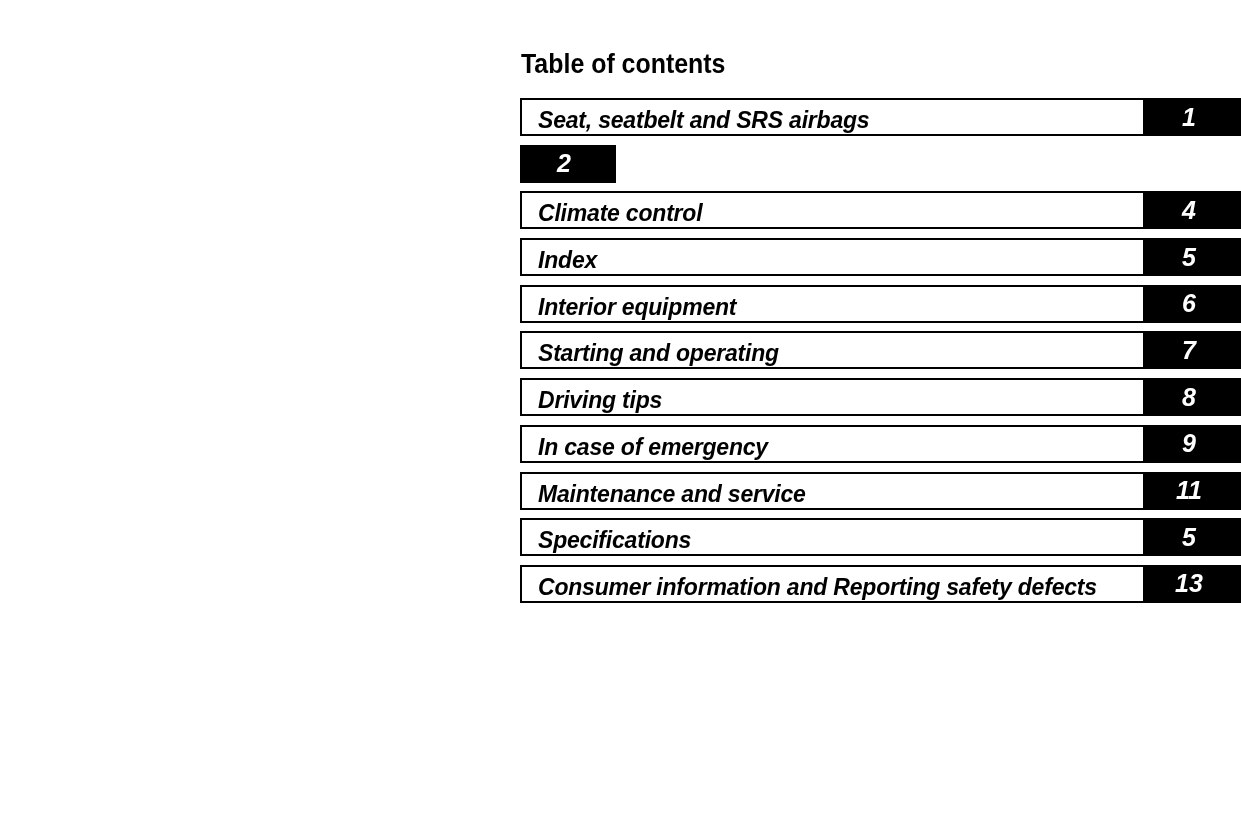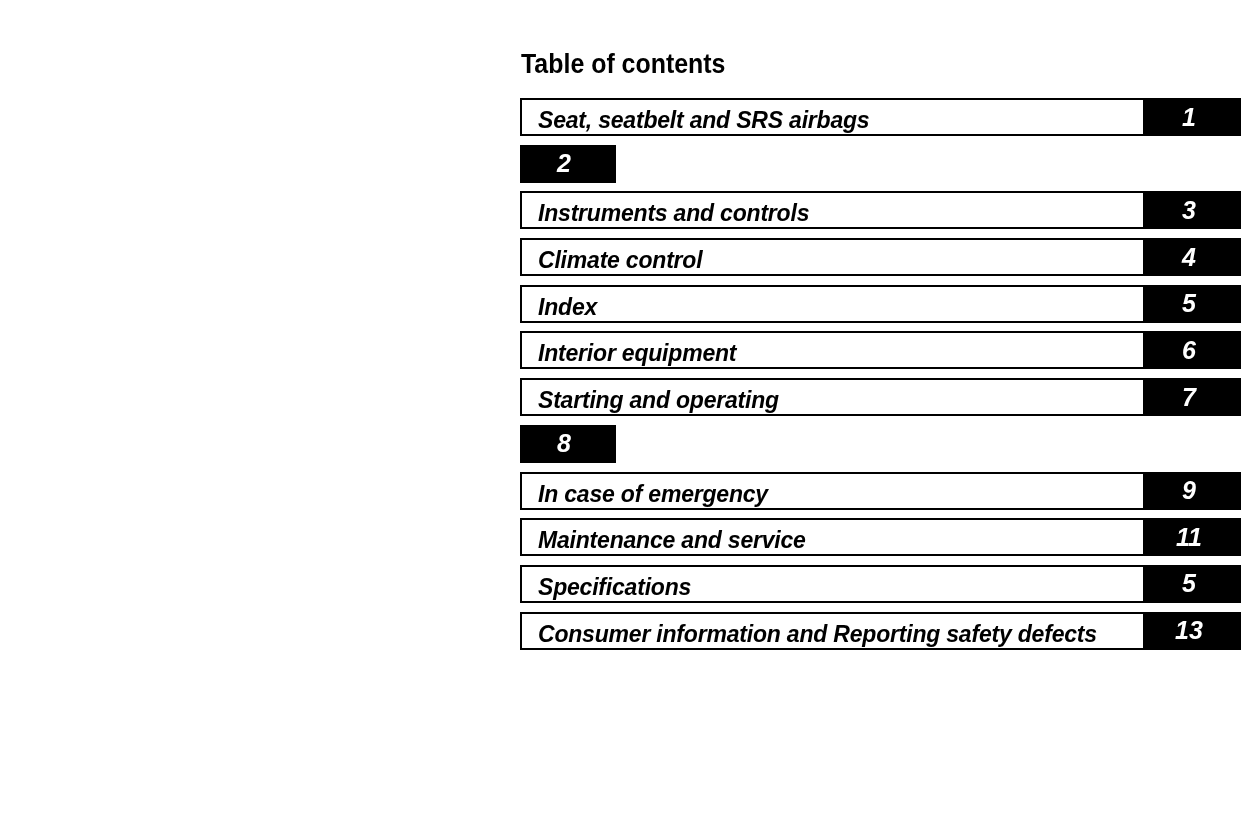--- a/index.html
+++ b/index.html
@@ -91,28 +91,20 @@
       <span class="toc-number">1</span>
     </div>
   </div>
 
   <div class="toc-row">
     <div class="toc-tab">
       <span class="toc-number">2</span>
     </div>
   </div>
 
-  <div class="toc-row">
-    <div class="toc-label-box">
-      <span class="toc-label">Instruments and controls</span>
-    </div>
-    <div class="toc-tab">
-      <span class="toc-number">3</span>
-    </div>
-  </div>
 
   <div class="toc-row">
     <div class="toc-label-box">
       <span class="toc-label">Climate control</span>
     </div>
     <div class="toc-tab">
       <span class="toc-number">4</span>
     </div>
   </div>
 
@@ -137,20 +129,23 @@
   <div class="toc-row">
     <div class="toc-label-box">
       <span class="toc-label">Starting and operating</span>
     </div>
     <div class="toc-tab">
       <span class="toc-number">7</span>
     </div>
   </div>
 
   <div class="toc-row">
+    <div class="toc-label-box">
+      <span class="toc-label">Driving tips</span>
+    </div>
     <div class="toc-tab">
       <span class="toc-number">8</span>
     </div>
   </div>
 
   <div class="toc-row">
     <div class="toc-label-box">
       <span class="toc-label">In case of emergency</span>
     </div>
     <div class="toc-tab">

